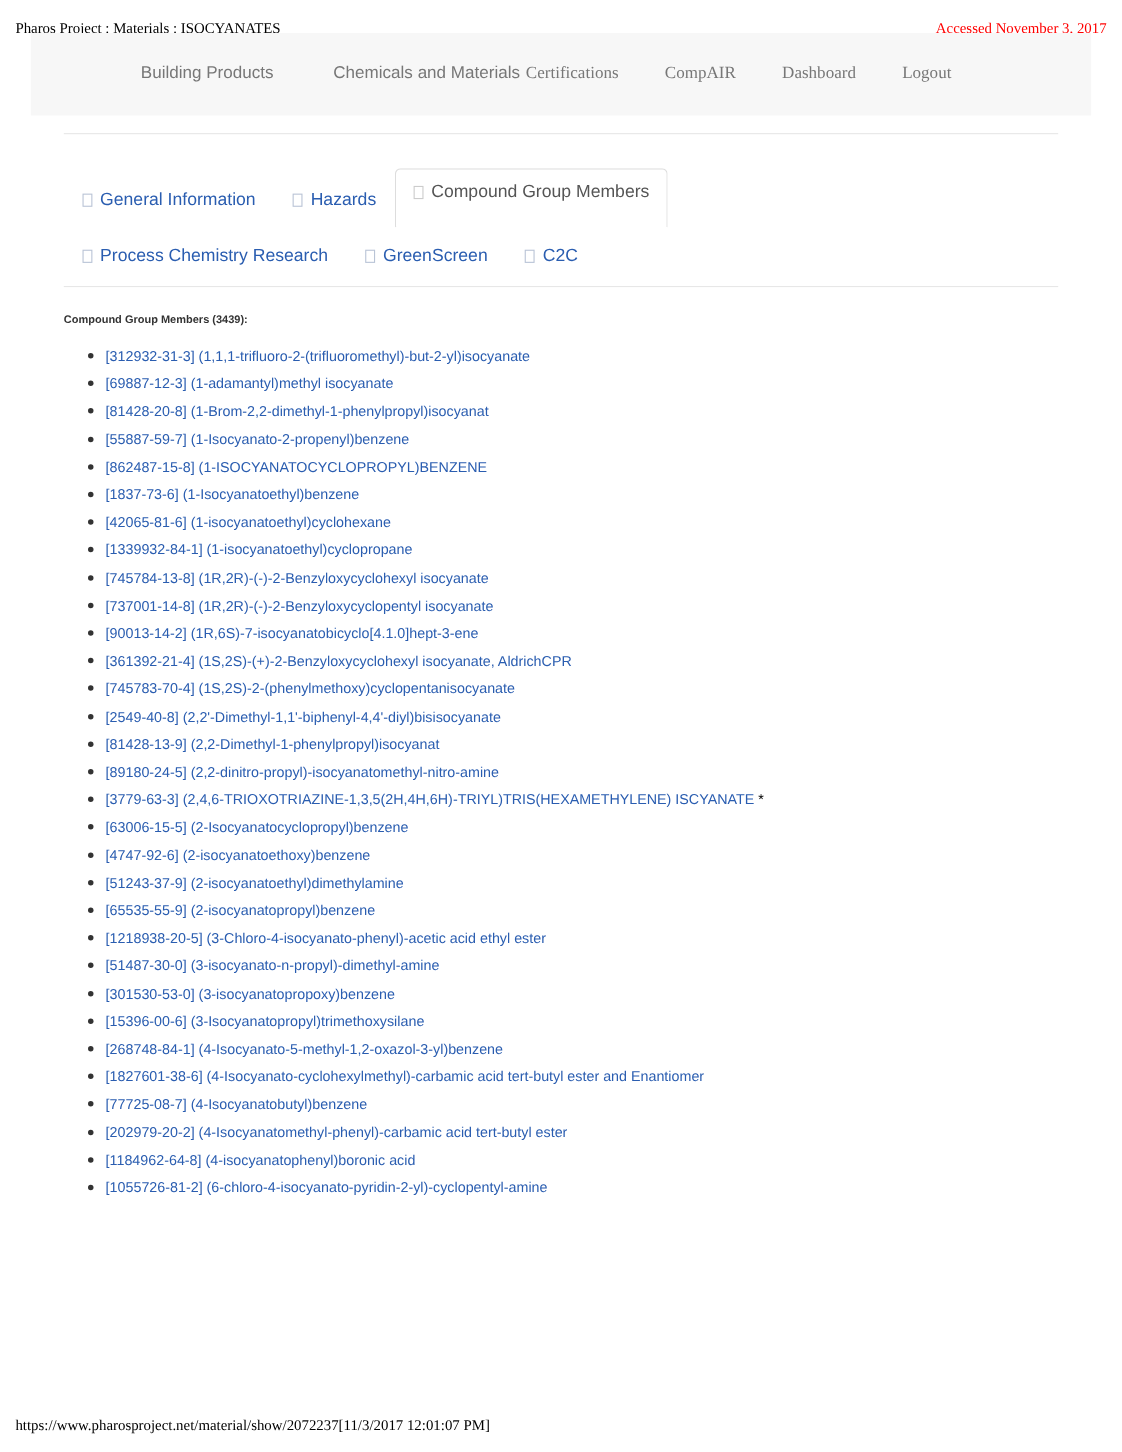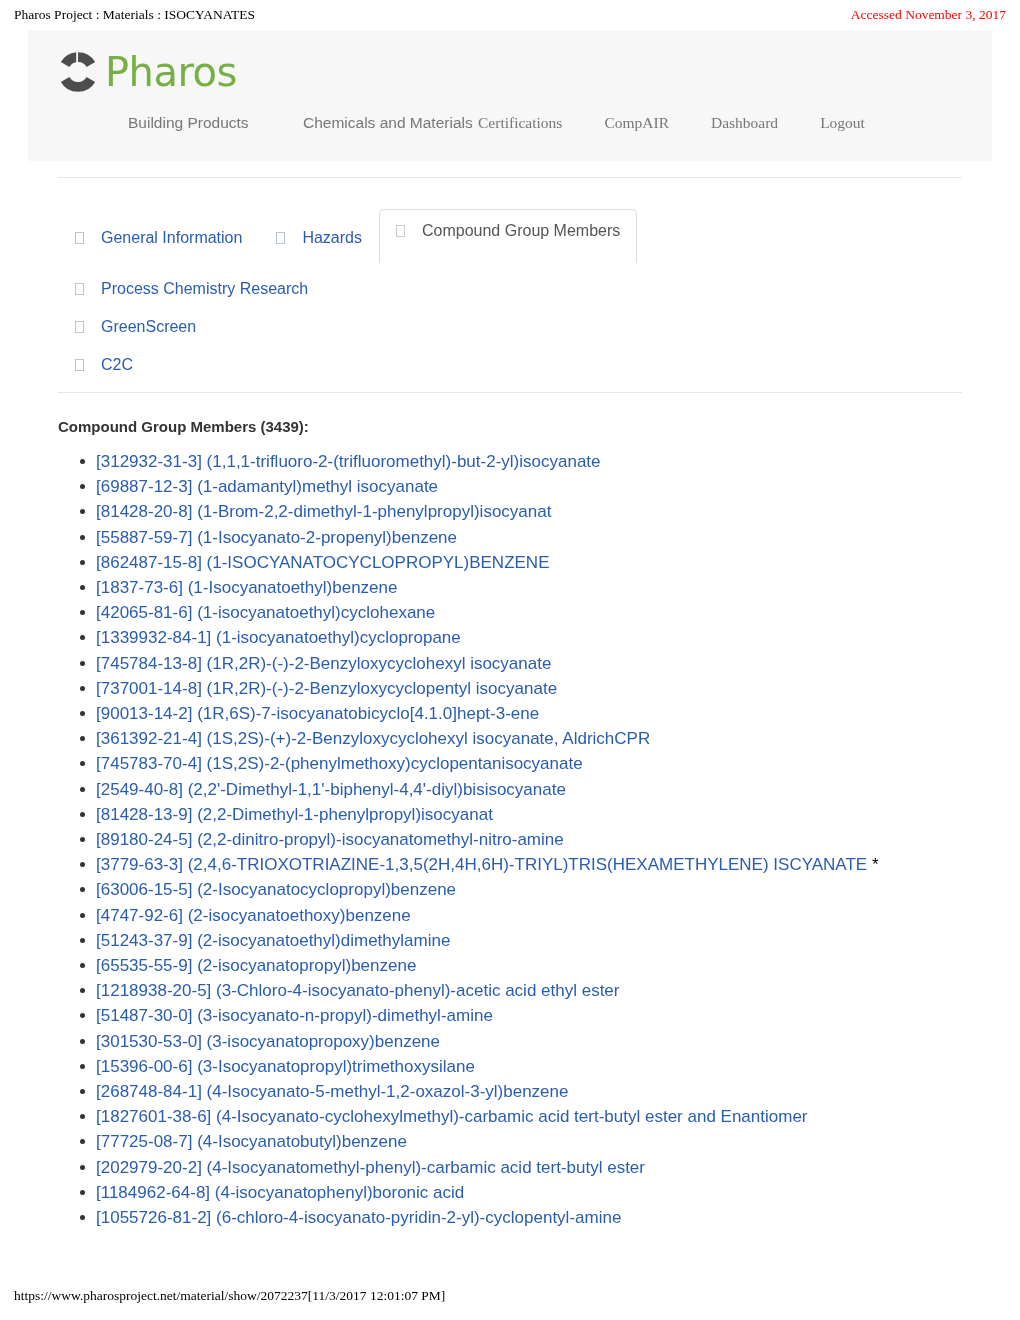--- a/index.html
+++ b/index.html
@@ -11,21 +11,21 @@
     width: 1020px;
     height: 1320px;
     position: relative;
     font-family: "Liberation Sans", sans-serif;
     -webkit-font-smoothing: antialiased;
   }
 
   
   .print-header {
     position: absolute;
-    top: 0; left: 0; right: 0;
+    top: 11px; left: 0; right: 0;
     height: 30px;
     display: flex;
     align-items: center;
     justify-content: space-between;
     padding: 0 14px;
     box-sizing: border-box;
     font-family: "Liberation Serif", serif;
     font-size: 13.5px;
     color: #000;
   }
@@ -119,25 +119,25 @@
     padding: 0 30px;
   }
   .tabs-rows {
     padding: 18px 0 8px 0;
   }
   .tab-row {
     display: flex;
     align-items: stretch;
     flex-wrap: nowrap;
   }
-  .tab-row.row2 { margin-top: 7px; flex-direction: column; }
+  .tab-row.row2 { margin-top: 7px; }
   .tab {
     display: flex;
     align-items: center;
-    gap: 17px;
+    gap: 7px;
     color: #2a5db0;
     font-size: 16px;
     padding: 9px 16px 9px 16px;
     cursor: pointer;
     white-space: nowrap;
     border: 1px solid transparent;
     box-sizing: border-box;
   }
   .tab.active {
     color: #555555;
@@ -159,33 +159,33 @@
     flex: 0 0 9px;
   }
   .tab.active .boxglyph { border-color: #cccccc; }
 
   
   .content {
     margin: 0 28px;
     padding: 0 30px;
   }
   h2.members-heading {
-    font-size: 15px;
+    font-size: 10px;
     font-weight: bold;
     color: #333333;
     margin: 25px 0 14px 0;
   }
   ul.members-list {
     margin: 0;
     padding: 0 0 0 38px;
     list-style: none;
   }
   ul.members-list li {
     position: relative;
-    font-size: 17px;
+    font-size: 13px;
     line-height: 25.2px;
     color: #000000;
     padding-left: 0;
   }
   ul.members-list li::before {
     content: "";
     position: absolute;
     left: -16px;
     top: 10px;
     width: 5px;
@@ -207,33 +207,20 @@
 
 <div class="print-header">
   <span class="ph-left">Pharos Project : Materials : ISOCYANATES</span>
   <span class="ph-right">Accessed November 3, 2017</span>
 </div>
 
 <div class="page">
 
   <div class="brandband">
 
-    <div class="logo-wrap">
-      <span class="logo-mark">
-        <svg viewBox="0 0 44 44" width="44" height="44" aria-hidden="true">
-          <g fill="#4d4d4d">
-            <path d="M22 2.2 A19.8 19.8 0 0 1 39.15 12.1 L30.58 17.05 A9.9 9.9 0 0 0 22 12.1 Z"></path>
-            <path d="M39.15 31.9 A19.8 19.8 0 0 1 4.85 31.9 L13.42 26.95 A9.9 9.9 0 0 0 30.58 26.95 Z"></path>
-            <path d="M4.85 12.1 A19.8 19.8 0 0 1 20.2 2.28 L20.2 12.28 A9.9 9.9 0 0 0 13.42 17.05 Z"></path>
-          </g>
-          <circle cx="22" cy="22" r="9.4" fill="#f7f7f7"></circle>
-        </svg>
-      </span>
-      <span class="logo-text">Pharos</span>
-    </div>
 
     <nav class="mainnav">
       <span class="nav-item w2">Building Products</span>
       <span class="nav-item w2">Chemicals and Materials</span>
       <span class="nav-item w1">Certifications</span>
       <span class="nav-item w1">CompAIR</span>
       <span class="nav-item w1">Dashboard</span>
       <span class="nav-item w1 last">Logout</span>
     </nav>
   </div>

